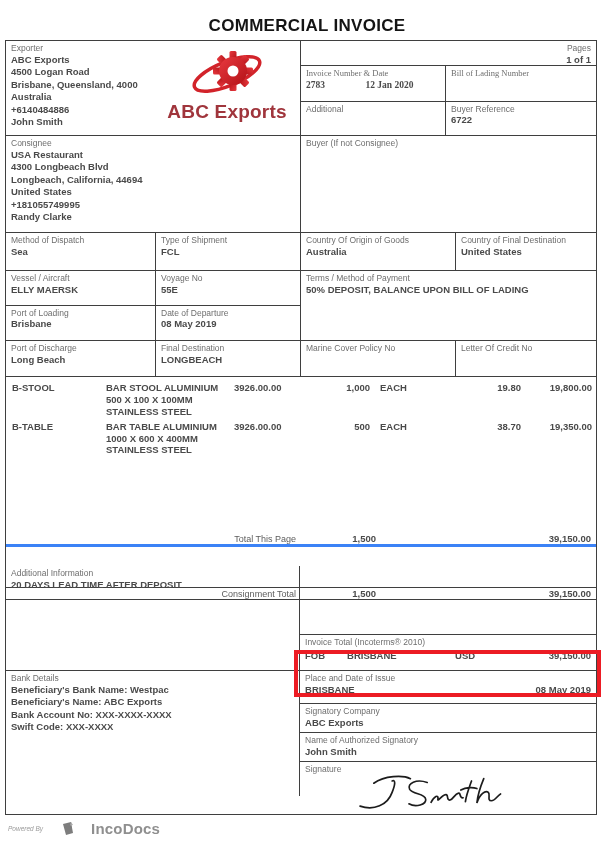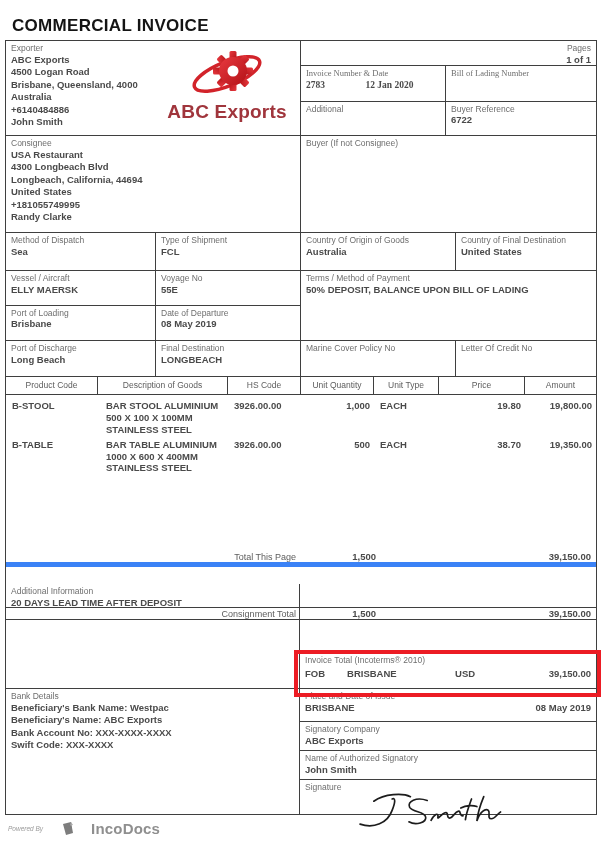--- a/index.html
+++ b/index.html
@@ -1,18 +1,18 @@
 <!DOCTYPE html>
 <html><head>
 <meta charset="utf-8">
 <style>
   * { margin:0; padding:0; box-sizing:border-box; }
   body { background:#fff; font-family:"Liberation Sans", sans-serif; }
   .page { position:relative; width:602px; height:851px; background:#ffffff; overflow:hidden; }
-  .doc-title { position:absolute; top:16px; left:12px; right:0; 
+  .doc-title { position:absolute; top:16px; left:12px; right:0; text-align:center;
                font-size:17px; font-weight:bold; color:#141414; letter-spacing:.3px; }
   .invoice { position:absolute; left:5px; top:40px; width:592px; height:775px;
              border:1px solid #3f3f3f; background:#fff; display:flex; flex-direction:column; }
   .row { display:flex; }
   .bb { border-bottom:1px solid #3f3f3f; }
   .br { border-right:1px solid #3f3f3f; }
   .cell { padding:2px 5px; overflow:hidden; }
   .label { font-size:8.5px; color:#6e6e6e; line-height:1.25; }
   .value { font-size:9.5px; font-weight:bold; color:#4a4a4a; line-height:1.3; }
   .lines div { font-size:9.5px; font-weight:bold; color:#4a4a4a; line-height:1.32; }
@@ -50,21 +50,21 @@
   .c1{width:92px;} .c2{width:130px;} .c3{width:73px;} .c4{width:73px;} .c5{width:65px;} .c6{width:86px;} .c7{flex:1;}
   .tbody { height:156px; padding-top:2px; }
   .item-row { display:flex; min-height:30px; }
   .td { font-size:9.5px; font-weight:bold; color:#4a4a4a; padding:3px 4px 0 6px; line-height:1.25; }
   .ta-r { text-align:right; }
   .desc { padding-left:8px; }
 
   
   .totals { height:33px; display:flex; flex-direction:column; }
   .trow { display:flex; align-items:center; }
-  .trow1 { height:16px; border-bottom:5px solid #3b82f6; }
+  .trow1 { height:16px; border-bottom:3px solid #3b82f6; }
   .tgap { height:2px; }
   .trow2 { height:15px; border-top:1px solid #3f3f3f; border-bottom:1px solid #3f3f3f;margin-top:40px; }
   .tlabel { width:290px; text-align:right; font-size:9px; color:#5d5d5d; }
   .tqty { width:80px; text-align:right; font-size:9.5px; font-weight:bold; color:#4a4a4a; }
   .tamt { flex:1; text-align:right; font-size:9.5px; font-weight:bold; color:#4a4a4a; padding-right:5px; }
 
   
   .addl-band { height:105px; }
   .addl-right { width:297px; display:flex; flex-direction:column; }
   .empty-box { flex:1; }
@@ -250,29 +250,20 @@
       <div class="cell w155 br">
         <div class="label">Marine Cover Policy No</div>
         <div class="value"></div>
       </div>
       <div class="cell flex1">
         <div class="label">Letter Of Credit No</div>
         <div class="value"></div>
       </div>
     </div>
 
-    <div class="thead bb">
-      <div class="th c1 br">Product Code</div>
-      <div class="th c2 br">Description of Goods</div>
-      <div class="th c3 br">HS Code</div>
-      <div class="th c4 br">Unit Quantity</div>
-      <div class="th c5 br">Unit Type</div>
-      <div class="th c6 br">Price</div>
-      <div class="th c7">Amount</div>
-    </div>
 
     <div class="tbody">
       <div class="item-row">
         <div class="td c1">B-STOOL</div>
         <div class="td c2 desc">BAR STOOL ALUMINIUM 500 X 100 X 100MM STAINLESS STEEL</div>
         <div class="td c3">3926.00.00</div>
         <div class="td c4 ta-r">1,000</div>
         <div class="td c5">EACH</div>
         <div class="td c6 ta-r">19.80</div>
         <div class="td c7 ta-r">19,800.00</div>

